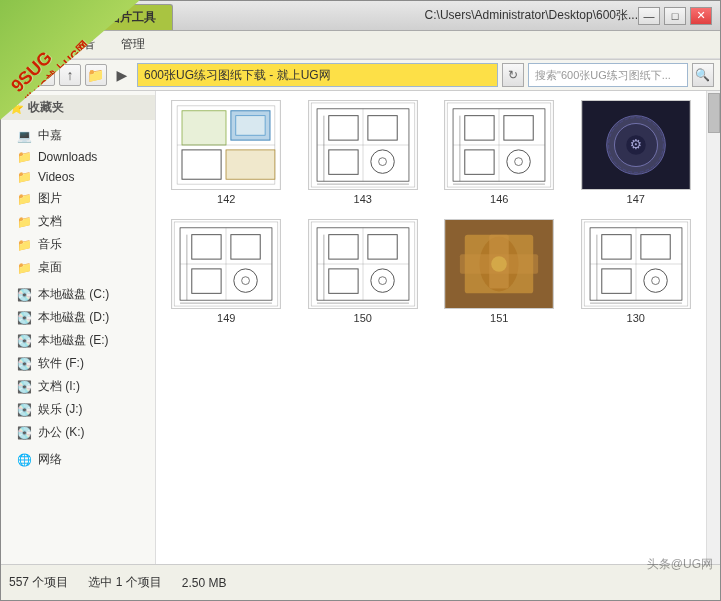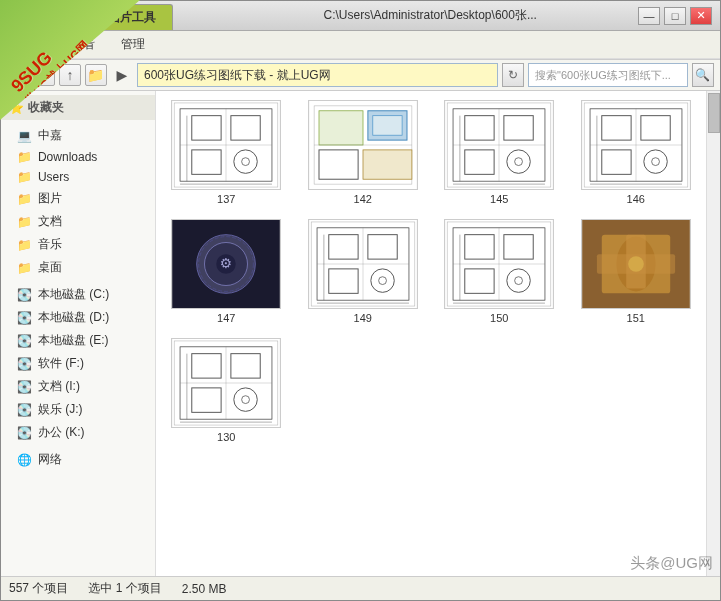--- a/index.html
+++ b/index.html
@@ -52,21 +52,21 @@
     .title-tab.active {
       background: #a9c441;
       color: #333;
       border-color: #999;
       border-radius: 3px 3px 0 0;
       font-weight: bold;
     }
 
     .title-path {
       flex: 1;
-      text-align: left;
+      text-align: right;
       font-size: 12px;
       color: #333;
       overflow: hidden;
       text-overflow: ellipsis;
       white-space: nowrap;
     }
 
     .window-controls {
       display: flex;
       gap: 4px;
@@ -133,21 +133,21 @@
       align-items: center;
       justify-content: center;
       font-size: 14px;
       color: #555;
     }
 
     .address-field {
       flex: 1;
       height: 24px;
       border: 1px solid #a0b8d0;
-      background: #fef9c3;
+      background: #fde047;
       padding: 0 6px;
       font-size: 12px;
       display: flex;
       align-items: center;
       color: #333;
     }
 
     .address-go {
       width: 22px;
       height: 24px;
@@ -272,21 +272,21 @@
 
     .file-label {
       font-size: 11px;
       color: #333;
       margin-top: 3px;
       text-align: center;
     }
 
     
     .status-bar {
-      height: 24px;
+      height: 36px;
       background: #f0f0e8;
       border-top: 1px solid #ccc;
       display: flex;
       align-items: center;
       padding: 0 8px;
       gap: 20px;
       font-size: 12px;
       color: #333;
     }
 
@@ -321,21 +321,21 @@
 
     .sidebar::-webkit-scrollbar { width: 8px; }
     .sidebar::-webkit-scrollbar-track { background: #f0f0f0; }
     .sidebar::-webkit-scrollbar-thumb { background: #c0c0c0; }
 
     
     .bottom-watermark {
       position: absolute;
       bottom: 28px;
       right: 8px;
-      font-size: 15px;
+      font-size: 12px;
       color: rgba(0,0,0,0.4);
       z-index: 50;
     }
   </style>
 </head>
 <body>
 
 <div class="window">
 
   <div class="title-bar">
@@ -385,21 +385,21 @@
         <div class="sidebar-item">
           <span>💻</span>
           <span>中嘉</span>
         </div>
         <div class="sidebar-item">
           <span>📁</span>
           <span>Downloads</span>
         </div>
         <div class="sidebar-item">
           <span>📁</span>
-          <span>Users</span>
+          <span>Videos</span>
         </div>
         <div class="sidebar-item">
           <span>📁</span>
           <span>图片</span>
         </div>
         <div class="sidebar-item">
           <span>📁</span>
           <span>文档</span>
         </div>
         <div class="sidebar-item">
@@ -447,173 +447,154 @@
         <div class="sidebar-item">
           <span>🌐</span>
           <span>网络</span>
         </div>
       </div>
     </div>
 
     <div class="file-grid" id="file-grid">
 
     <div class="grid-inner">
+          <div class="file-item">
+            <div class="file-thumb">
+              <svg viewBox="0 0 110 90" xmlns="http://www.w3.org/2000/svg">
+        <rect width="110" height="90" fill="white"></rect>
+        <rect x="5" y="5" width="100" height="80" fill="none" stroke="#aaa" stroke-width="0.5"></rect>
+        <rect x="60" y="10" width="40" height="30" fill="#b8d4e8" stroke="#4488bb" stroke-width="1"></rect>
+        <rect x="65" y="15" width="30" height="20" fill="#d8e8f0" stroke="#5599cc" stroke-width="0.8"></rect>
+        <rect x="10" y="10" width="45" height="35" fill="#e8f0d8" stroke="#88aa44" stroke-width="0.8"></rect>
+        <rect x="10" y="50" width="40" height="30" fill="none" stroke="#555" stroke-width="1"></rect>
+        <rect x="55" y="50" width="50" height="30" fill="#f0e8cc" stroke="#aa8833" stroke-width="0.8"></rect>
+        <line x1="5" y1="45" x2="105" y2="45" stroke="#888" stroke-width="0.3"></line>
+      </svg>
+            </div>
+            <div class="file-label">142</div>
+          </div>
           <div class="file-item">
             <div class="file-thumb">
               <svg viewBox="0 0 110 90" xmlns="http://www.w3.org/2000/svg">
         <rect width="110" height="90" fill="white"></rect>
         <rect x="2" y="2" width="106" height="86" fill="none" stroke="#aaa" stroke-width="0.5"></rect>
         <rect x="8" y="8" width="94" height="74" fill="none" stroke="#333" stroke-width="0.7"></rect>
         <line x1="8" y1="45" x2="102" y2="45" stroke="#888" stroke-width="0.3"></line>
         <line x1="55" y1="8" x2="55" y2="82" stroke="#888" stroke-width="0.3"></line>
         <rect x="20" y="15" width="30" height="25" fill="none" stroke="#555" stroke-width="1"></rect>
         <rect x="60" y="15" width="30" height="25" fill="none" stroke="#555" stroke-width="1"></rect>
         <rect x="20" y="50" width="30" height="25" fill="none" stroke="#555" stroke-width="1"></rect>
         <ellipse cx="75" cy="62" rx="12" ry="12" fill="none" stroke="#555" stroke-width="1"></ellipse>
         <circle cx="75" cy="62" r="4" fill="none" stroke="#555" stroke-width="0.8"></circle>
         <line x1="15" y1="15" x2="15" y2="82" stroke="#333" stroke-width="0.4"></line>
         <line x1="8" y1="85" x2="102" y2="85" stroke="#333" stroke-width="0.4"></line>
       </svg>
             </div>
-            <div class="file-label">137</div>
-          </div>
-          <div class="file-item">
-            <div class="file-thumb">
-              <svg viewBox="0 0 110 90" xmlns="http://www.w3.org/2000/svg">
-        <rect width="110" height="90" fill="white"></rect>
-        <rect x="5" y="5" width="100" height="80" fill="none" stroke="#aaa" stroke-width="0.5"></rect>
-        <rect x="60" y="10" width="40" height="30" fill="#b8d4e8" stroke="#4488bb" stroke-width="1"></rect>
-        <rect x="65" y="15" width="30" height="20" fill="#d8e8f0" stroke="#5599cc" stroke-width="0.8"></rect>
-        <rect x="10" y="10" width="45" height="35" fill="#e8f0d8" stroke="#88aa44" stroke-width="0.8"></rect>
-        <rect x="10" y="50" width="40" height="30" fill="none" stroke="#555" stroke-width="1"></rect>
-        <rect x="55" y="50" width="50" height="30" fill="#f0e8cc" stroke="#aa8833" stroke-width="0.8"></rect>
-        <line x1="5" y1="45" x2="105" y2="45" stroke="#888" stroke-width="0.3"></line>
-      </svg>
-            </div>
-            <div class="file-label">142</div>
+            <div class="file-label">143</div>
           </div>
           <div class="file-item">
             <div class="file-thumb">
               <svg viewBox="0 0 110 90" xmlns="http://www.w3.org/2000/svg">
         <rect width="110" height="90" fill="white"></rect>
         <rect x="2" y="2" width="106" height="86" fill="none" stroke="#aaa" stroke-width="0.5"></rect>
         <rect x="8" y="8" width="94" height="74" fill="none" stroke="#333" stroke-width="0.7"></rect>
         <line x1="8" y1="45" x2="102" y2="45" stroke="#888" stroke-width="0.3"></line>
         <line x1="55" y1="8" x2="55" y2="82" stroke="#888" stroke-width="0.3"></line>
         <rect x="20" y="15" width="30" height="25" fill="none" stroke="#555" stroke-width="1"></rect>
         <rect x="60" y="15" width="30" height="25" fill="none" stroke="#555" stroke-width="1"></rect>
         <rect x="20" y="50" width="30" height="25" fill="none" stroke="#555" stroke-width="1"></rect>
         <ellipse cx="75" cy="62" rx="12" ry="12" fill="none" stroke="#555" stroke-width="1"></ellipse>
         <circle cx="75" cy="62" r="4" fill="none" stroke="#555" stroke-width="0.8"></circle>
         <line x1="15" y1="15" x2="15" y2="82" stroke="#333" stroke-width="0.4"></line>
         <line x1="8" y1="85" x2="102" y2="85" stroke="#333" stroke-width="0.4"></line>
       </svg>
             </div>
-            <div class="file-label">145</div>
+            <div class="file-label">146</div>
+          </div>
+          <div class="file-item">
+            <div class="file-thumb">
+              <svg viewBox="0 0 110 90" xmlns="http://www.w3.org/2000/svg">
+        <rect width="110" height="90" fill="#1a1a2e"></rect>
+        <ellipse cx="55" cy="45" rx="30" ry="30" fill="#404060" stroke="#6060a0" stroke-width="1"></ellipse>
+        <ellipse cx="55" cy="45" rx="22" ry="22" fill="#303050" stroke="#8080c0" stroke-width="0.8"></ellipse>
+        <ellipse cx="55" cy="45" rx="10" ry="10" fill="#202040"></ellipse>
+        <text x="55" y="49" fill="#a0a0d0" font-size="14" text-anchor="middle">⚙</text>
+        <circle cx="55" cy="45" r="28" fill="none" stroke="#5050a0" stroke-width="0.5" stroke-dasharray="4,2"></circle>
+      </svg>
+            </div>
+            <div class="file-label">147</div>
           </div>
           <div class="file-item">
             <div class="file-thumb">
               <svg viewBox="0 0 110 90" xmlns="http://www.w3.org/2000/svg">
         <rect width="110" height="90" fill="white"></rect>
         <rect x="2" y="2" width="106" height="86" fill="none" stroke="#aaa" stroke-width="0.5"></rect>
         <rect x="8" y="8" width="94" height="74" fill="none" stroke="#333" stroke-width="0.7"></rect>
         <line x1="8" y1="45" x2="102" y2="45" stroke="#888" stroke-width="0.3"></line>
         <line x1="55" y1="8" x2="55" y2="82" stroke="#888" stroke-width="0.3"></line>
         <rect x="20" y="15" width="30" height="25" fill="none" stroke="#555" stroke-width="1"></rect>
         <rect x="60" y="15" width="30" height="25" fill="none" stroke="#555" stroke-width="1"></rect>
         <rect x="20" y="50" width="30" height="25" fill="none" stroke="#555" stroke-width="1"></rect>
         <ellipse cx="75" cy="62" rx="12" ry="12" fill="none" stroke="#555" stroke-width="1"></ellipse>
         <circle cx="75" cy="62" r="4" fill="none" stroke="#555" stroke-width="0.8"></circle>
         <line x1="15" y1="15" x2="15" y2="82" stroke="#333" stroke-width="0.4"></line>
         <line x1="8" y1="85" x2="102" y2="85" stroke="#333" stroke-width="0.4"></line>
       </svg>
             </div>
-            <div class="file-label">146</div>
-          </div>
-          <div class="file-item">
-            <div class="file-thumb">
-              <svg viewBox="0 0 110 90" xmlns="http://www.w3.org/2000/svg">
-        <rect width="110" height="90" fill="#1a1a2e"></rect>
-        <ellipse cx="55" cy="45" rx="30" ry="30" fill="#404060" stroke="#6060a0" stroke-width="1"></ellipse>
-        <ellipse cx="55" cy="45" rx="22" ry="22" fill="#303050" stroke="#8080c0" stroke-width="0.8"></ellipse>
-        <ellipse cx="55" cy="45" rx="10" ry="10" fill="#202040"></ellipse>
-        <text x="55" y="49" fill="#a0a0d0" font-size="14" text-anchor="middle">⚙</text>
-        <circle cx="55" cy="45" r="28" fill="none" stroke="#5050a0" stroke-width="0.5" stroke-dasharray="4,2"></circle>
-      </svg>
-            </div>
-            <div class="file-label">147</div>
+            <div class="file-label">149</div>
           </div>
           <div class="file-item">
             <div class="file-thumb">
               <svg viewBox="0 0 110 90" xmlns="http://www.w3.org/2000/svg">
         <rect width="110" height="90" fill="white"></rect>
         <rect x="2" y="2" width="106" height="86" fill="none" stroke="#aaa" stroke-width="0.5"></rect>
         <rect x="8" y="8" width="94" height="74" fill="none" stroke="#333" stroke-width="0.7"></rect>
         <line x1="8" y1="45" x2="102" y2="45" stroke="#888" stroke-width="0.3"></line>
         <line x1="55" y1="8" x2="55" y2="82" stroke="#888" stroke-width="0.3"></line>
         <rect x="20" y="15" width="30" height="25" fill="none" stroke="#555" stroke-width="1"></rect>
         <rect x="60" y="15" width="30" height="25" fill="none" stroke="#555" stroke-width="1"></rect>
         <rect x="20" y="50" width="30" height="25" fill="none" stroke="#555" stroke-width="1"></rect>
         <ellipse cx="75" cy="62" rx="12" ry="12" fill="none" stroke="#555" stroke-width="1"></ellipse>
         <circle cx="75" cy="62" r="4" fill="none" stroke="#555" stroke-width="0.8"></circle>
         <line x1="15" y1="15" x2="15" y2="82" stroke="#333" stroke-width="0.4"></line>
         <line x1="8" y1="85" x2="102" y2="85" stroke="#333" stroke-width="0.4"></line>
       </svg>
             </div>
-            <div class="file-label">149</div>
+            <div class="file-label">150</div>
+          </div>
+          <div class="file-item">
+            <div class="file-thumb">
+              <svg viewBox="0 0 110 90" xmlns="http://www.w3.org/2000/svg">
+        <rect width="110" height="90" fill="#8a6030"></rect>
+        <rect x="20" y="15" width="70" height="60" rx="3" fill="#c4903a" opacity="0.8"></rect>
+        <ellipse cx="55" cy="45" rx="20" ry="28" fill="#b07828"></ellipse>
+        <rect x="45" y="15" width="20" height="55" rx="2" fill="#c89040" opacity="0.7"></rect>
+        <rect x="15" y="35" width="80" height="20" rx="2" fill="#c89040" opacity="0.5"></rect>
+        <circle cx="55" cy="45" r="8" fill="#d4a848"></circle>
+      </svg>
+            </div>
+            <div class="file-label">151</div>
           </div>
           <div class="file-item">
             <div class="file-thumb">
               <svg viewBox="0 0 110 90" xmlns="http://www.w3.org/2000/svg">
         <rect width="110" height="90" fill="white"></rect>
         <rect x="2" y="2" width="106" height="86" fill="none" stroke="#aaa" stroke-width="0.5"></rect>
         <rect x="8" y="8" width="94" height="74" fill="none" stroke="#333" stroke-width="0.7"></rect>
         <line x1="8" y1="45" x2="102" y2="45" stroke="#888" stroke-width="0.3"></line>
         <line x1="55" y1="8" x2="55" y2="82" stroke="#888" stroke-width="0.3"></line>
         <rect x="20" y="15" width="30" height="25" fill="none" stroke="#555" stroke-width="1"></rect>
         <rect x="60" y="15" width="30" height="25" fill="none" stroke="#555" stroke-width="1"></rect>
         <rect x="20" y="50" width="30" height="25" fill="none" stroke="#555" stroke-width="1"></rect>
         <ellipse cx="75" cy="62" rx="12" ry="12" fill="none" stroke="#555" stroke-width="1"></ellipse>
         <circle cx="75" cy="62" r="4" fill="none" stroke="#555" stroke-width="0.8"></circle>
         <line x1="15" y1="15" x2="15" y2="82" stroke="#333" stroke-width="0.4"></line>
         <line x1="8" y1="85" x2="102" y2="85" stroke="#333" stroke-width="0.4"></line>
       </svg>
             </div>
-            <div class="file-label">150</div>
-          </div>
-          <div class="file-item">
-            <div class="file-thumb">
-              <svg viewBox="0 0 110 90" xmlns="http://www.w3.org/2000/svg">
-        <rect width="110" height="90" fill="#8a6030"></rect>
-        <rect x="20" y="15" width="70" height="60" rx="3" fill="#c4903a" opacity="0.8"></rect>
-        <ellipse cx="55" cy="45" rx="20" ry="28" fill="#b07828"></ellipse>
-        <rect x="45" y="15" width="20" height="55" rx="2" fill="#c89040" opacity="0.7"></rect>
-        <rect x="15" y="35" width="80" height="20" rx="2" fill="#c89040" opacity="0.5"></rect>
-        <circle cx="55" cy="45" r="8" fill="#d4a848"></circle>
-      </svg>
-            </div>
-            <div class="file-label">151</div>
-          </div>
-          <div class="file-item">
-            <div class="file-thumb">
-              <svg viewBox="0 0 110 90" xmlns="http://www.w3.org/2000/svg">
-        <rect width="110" height="90" fill="white"></rect>
-        <rect x="2" y="2" width="106" height="86" fill="none" stroke="#aaa" stroke-width="0.5"></rect>
-        <rect x="8" y="8" width="94" height="74" fill="none" stroke="#333" stroke-width="0.7"></rect>
-        <line x1="8" y1="45" x2="102" y2="45" stroke="#888" stroke-width="0.3"></line>
-        <line x1="55" y1="8" x2="55" y2="82" stroke="#888" stroke-width="0.3"></line>
-        <rect x="20" y="15" width="30" height="25" fill="none" stroke="#555" stroke-width="1"></rect>
-        <rect x="60" y="15" width="30" height="25" fill="none" stroke="#555" stroke-width="1"></rect>
-        <rect x="20" y="50" width="30" height="25" fill="none" stroke="#555" stroke-width="1"></rect>
-        <ellipse cx="75" cy="62" rx="12" ry="12" fill="none" stroke="#555" stroke-width="1"></ellipse>
-        <circle cx="75" cy="62" r="4" fill="none" stroke="#555" stroke-width="0.8"></circle>
-        <line x1="15" y1="15" x2="15" y2="82" stroke="#333" stroke-width="0.4"></line>
-        <line x1="8" y1="85" x2="102" y2="85" stroke="#333" stroke-width="0.4"></line>
-      </svg>
-            </div>
             <div class="file-label">130</div>
           </div>
           <div class="file-item"></div>
           <div class="file-item"></div>
           <div class="file-item"></div>
           <div class="file-item"></div>
         </div>
       </div>
 
     <div style="width:14px;background:#f0f0f0;border-left:1px solid #ddd;">

